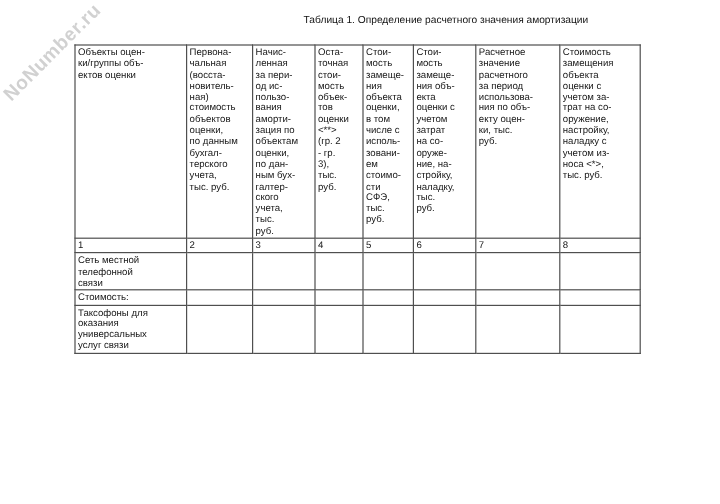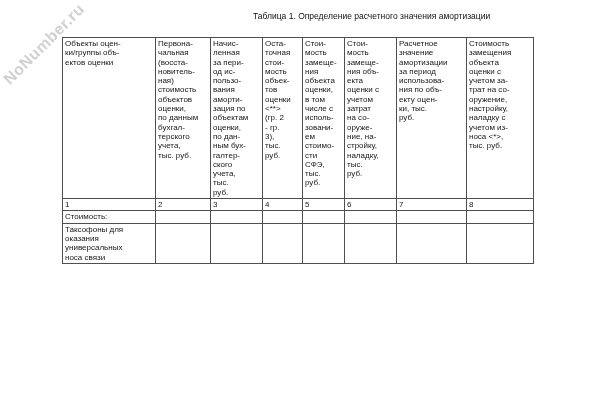--- a/index.html
+++ b/index.html
@@ -123,21 +123,21 @@
 затрат
 на со-
 оруже-
 ние, на-
 стройку,
 наладку,
 тыс.
 руб.</td>
         <td class="pre">Расчетное
 значение
-амортизации
+расчетного
 за период
 использова-
 ния по объ-
 екту оцен-
 ки, тыс.
 руб.</td>
         <td class="pre">Стоимость
 замещения
 объекта
 оценки с
@@ -154,34 +154,46 @@
         <td>1</td>
         <td>2</td>
         <td>3</td>
         <td>4</td>
         <td>5</td>
         <td>6</td>
         <td>7</td>
         <td>8</td>
       </tr>
       <tr>
+        <td class="pre">Сеть местной
+телефонной
+связи</td>
+        <td></td>
+          <td></td>
+        <td></td>
+          <td></td>
+        <td></td>
+          <td></td>
+        <td></td>
+      </tr>
+      <tr>
         <td class="pre">Стоимость:</td>
         <td></td>
           <td></td>
         <td></td>
           <td></td>
         <td></td>
           <td></td>
         <td></td>
       </tr>
       <tr>
         <td class="pre">Таксофоны для
 оказания
 универсальных
-носа связи</td>
+услуг связи</td>
         <td></td>
           <td></td>
         <td></td>
           <td></td>
         <td></td>
           <td></td>
         <td></td>
       </tr>
     </tbody>
   </table>

